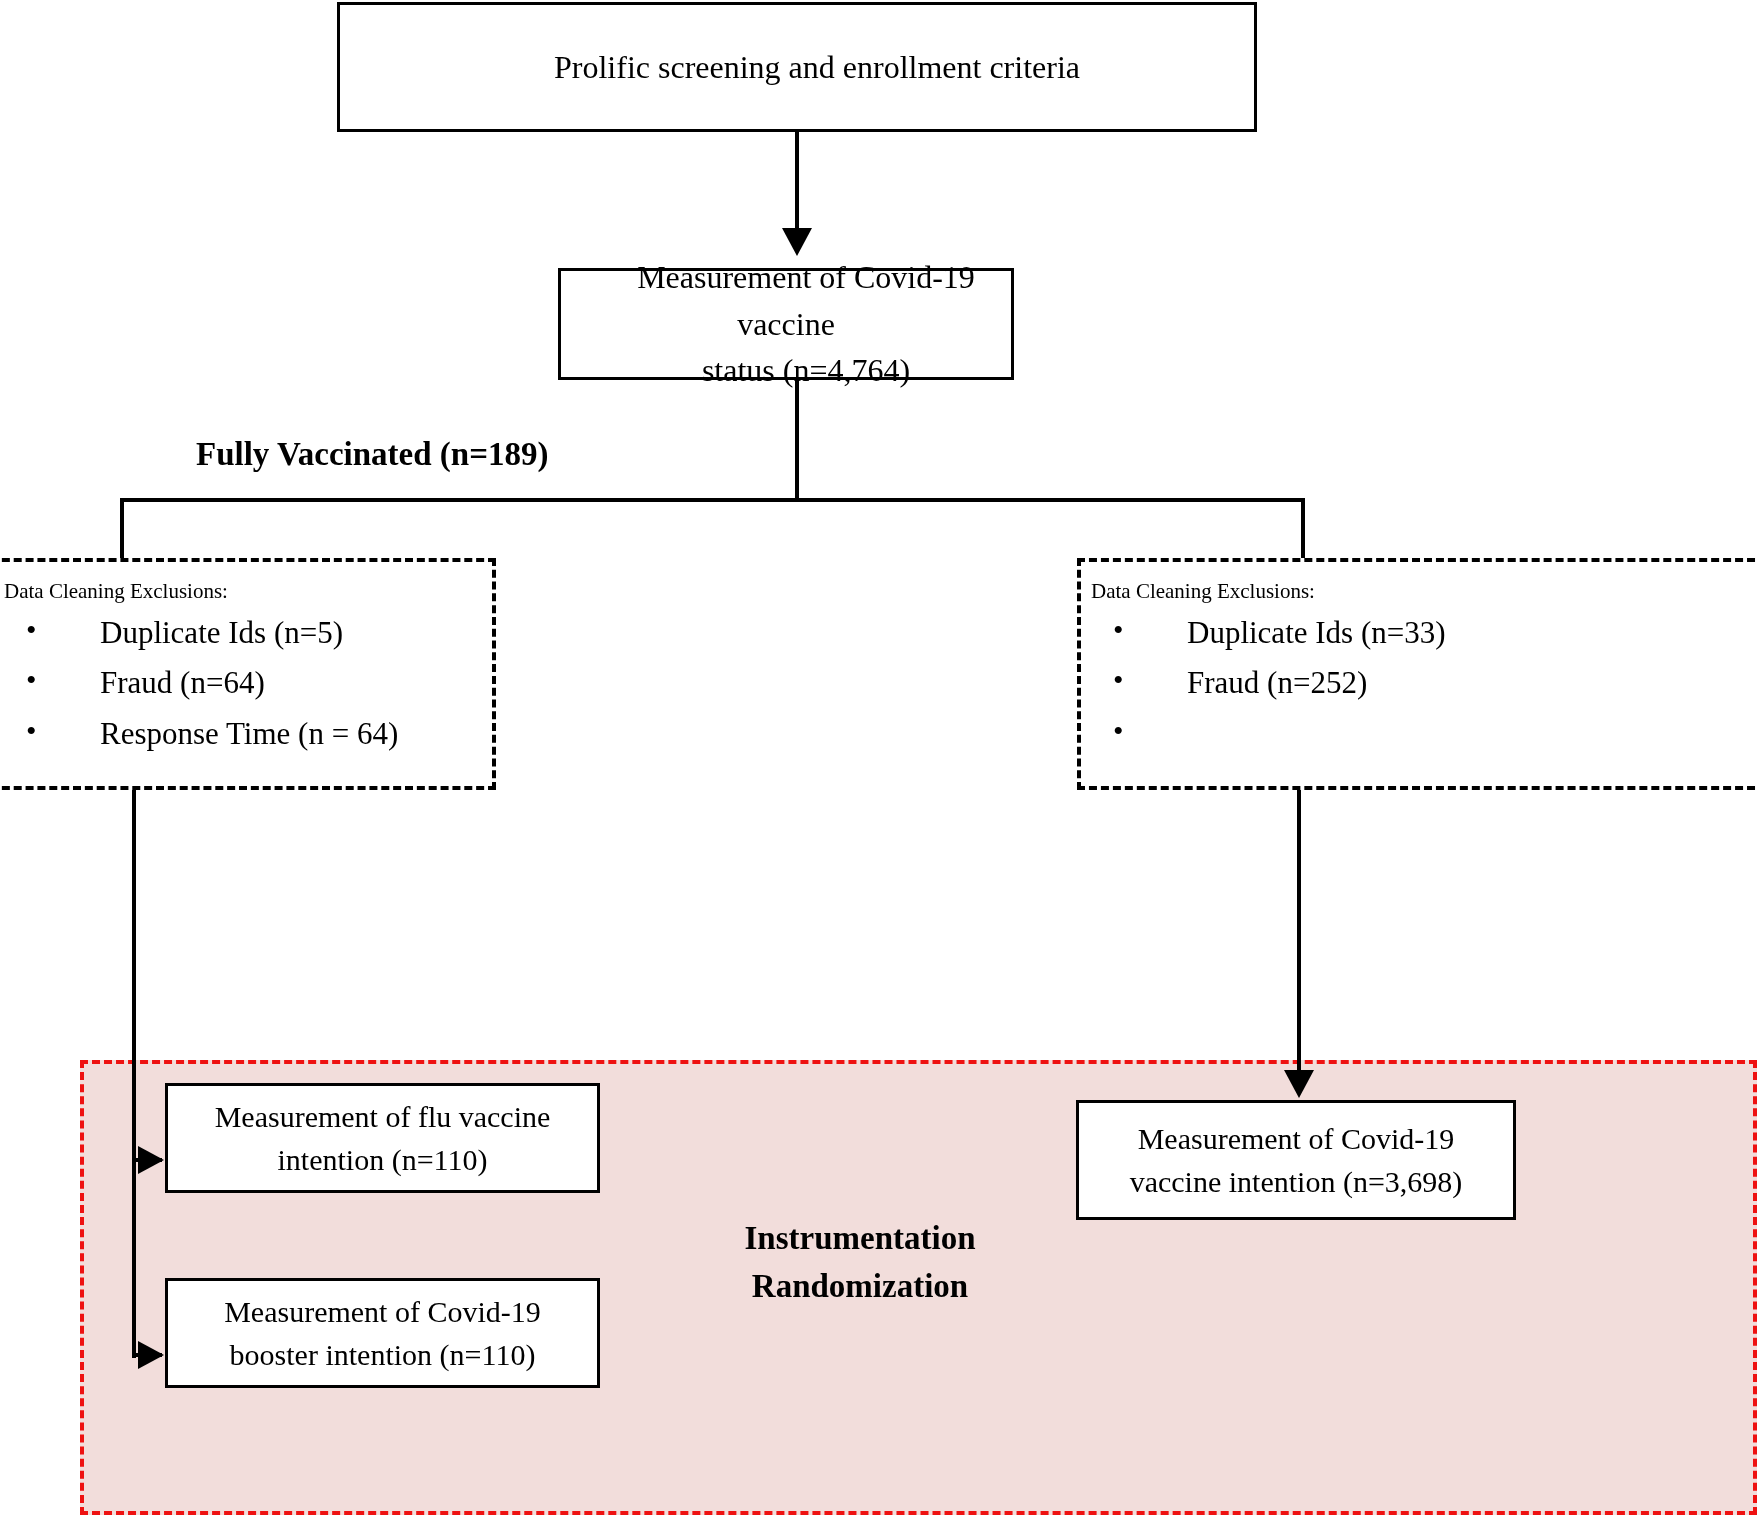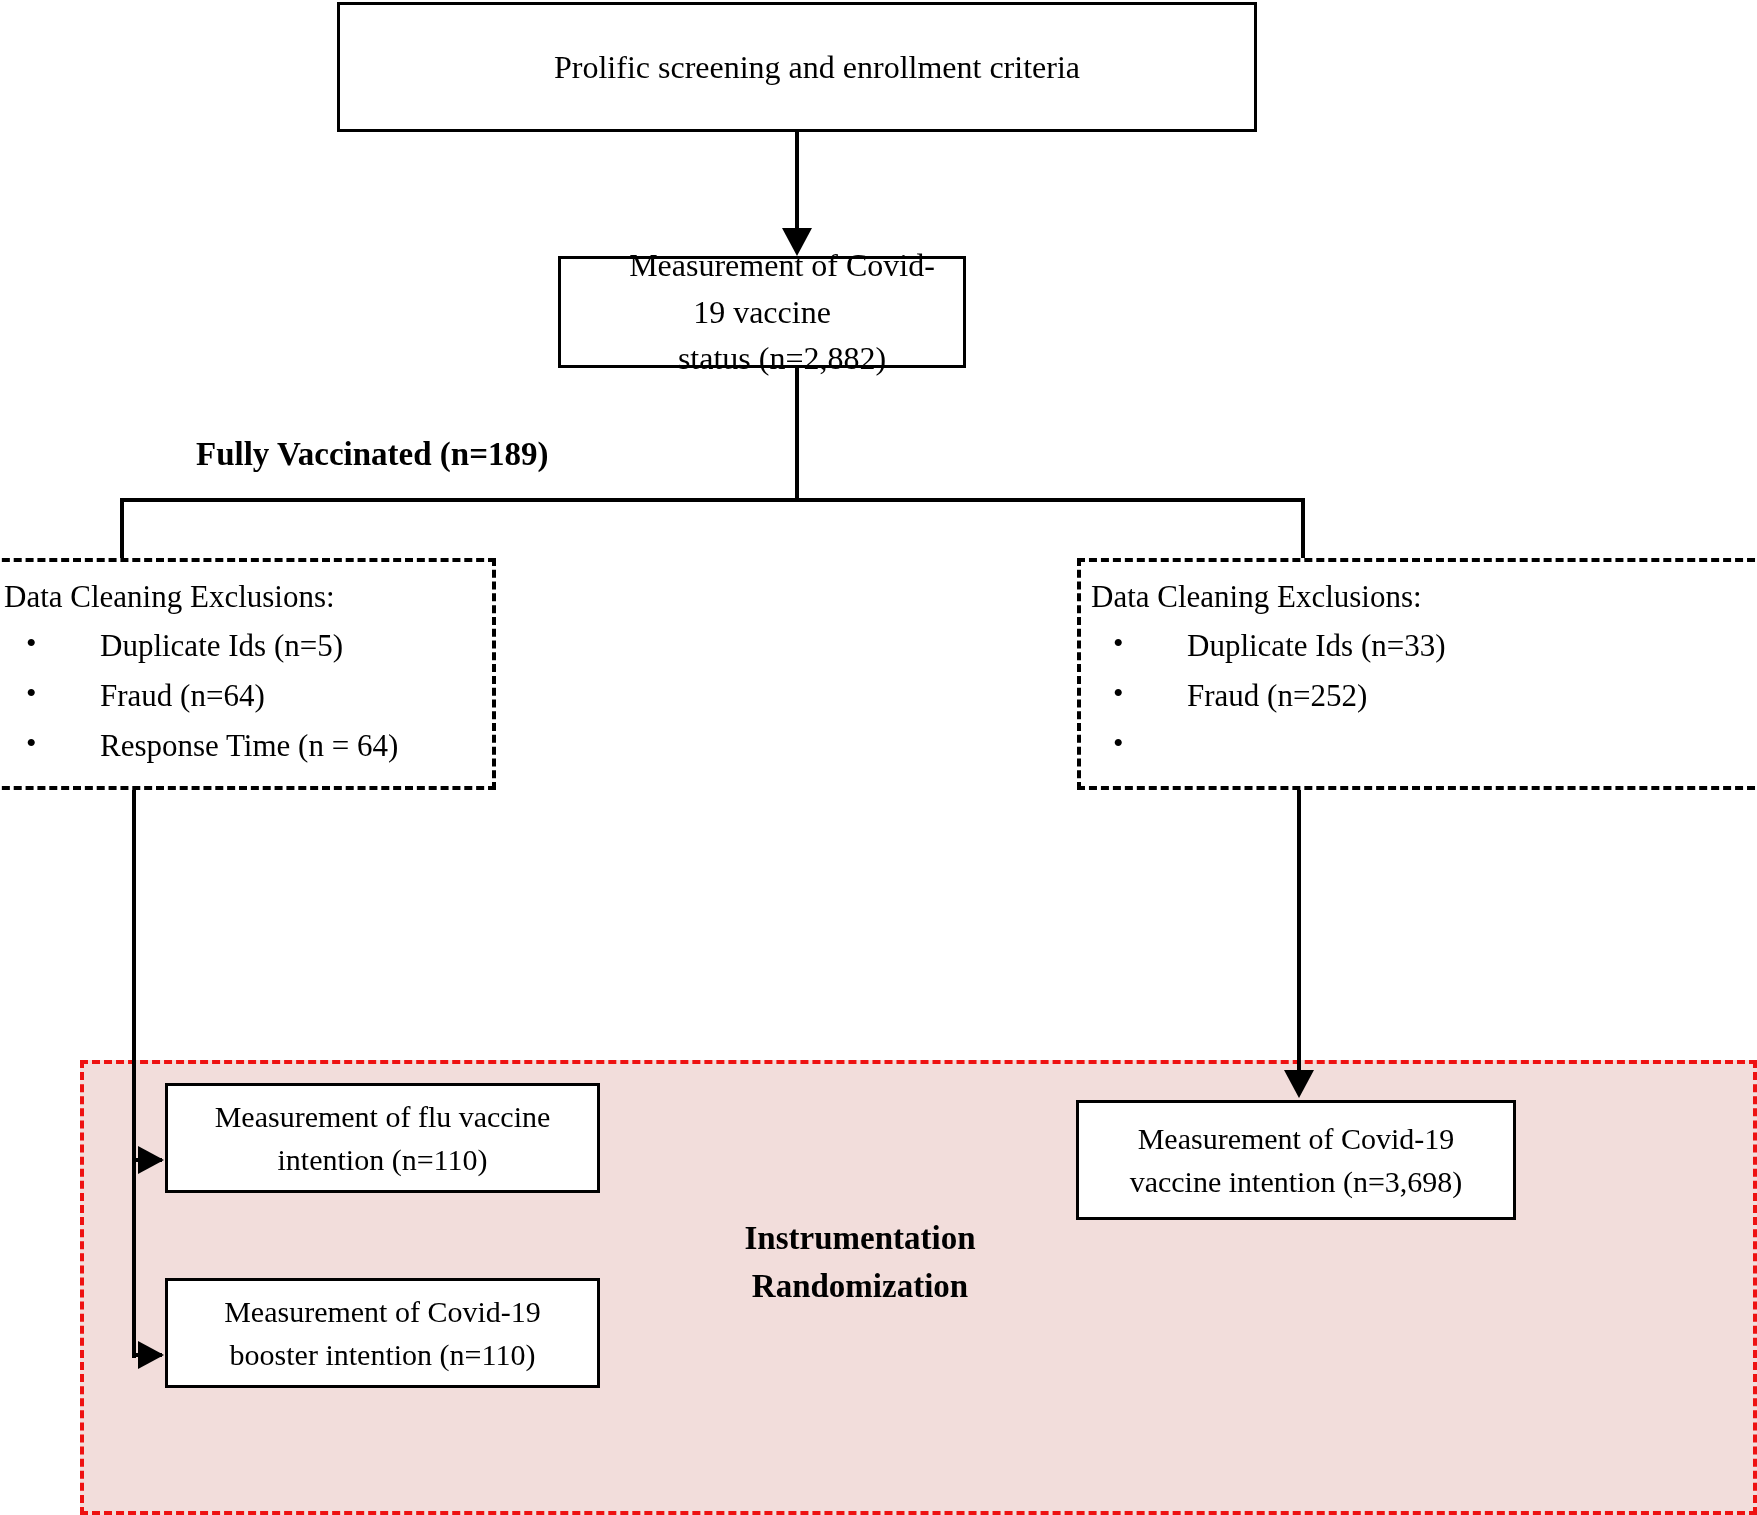--- a/index.html
+++ b/index.html
@@ -39,21 +39,21 @@
   
   .excl {
     position: absolute;
     box-sizing: border-box;
     border: 4px dashed #000000;
     background: #ffffff;
     z-index: 6;
     padding: 16px 10px 10px 10px;
   }
   .excl-title {
-    font-size: 31px;
+    font-size: 21px;
     line-height: 1.25;
     margin: 0 0 4px 0;
     white-space: nowrap;
   }
   .excl-list {
     list-style: none;
     margin: 0;
     padding: 0;
   }
   .excl-list li {
@@ -128,24 +128,24 @@
 
 <div id="canvas">
 
   <div class="node" id="node-screening" style="left:337px; top:2px; width:920px; height:130px;">
     <span class="node-text t30">Prolific screening and enrollment criteria</span>
   </div>
 
   <div class="line-v" style="left:795px; top:132px; height:102px;"></div>
   <div class="arrow-down" style="left:782px; top:228px;"></div>
 
-  <div class="node" id="node-covid-status" style="left:558px; top:256px; width:408px; height:112px;">
+  <div class="node" id="node-covid-status" style="left:558px; top:268px; width:456px; height:112px;">
     <span class="node-text">
       <span class="t30">Measurement of Covid-19 vaccine</span><br>
-      <span class="t30">status (n=2,882)</span>
+      <span class="t30">status (n=4,764)</span>
     </span>
   </div>
 
   <div class="line-v" style="left:795px; top:368px; height:132px;"></div>
   <div class="line-h" style="left:120px; top:498px; width:1185px;"></div>
   <div class="line-v" style="left:120px; top:498px; height:62px;"></div>
   <div class="line-v" style="left:1301px; top:498px; height:62px;"></div>
 
   <div class="group-label" style="left:196px; top:436px;">Fully Vaccinated (n=189)</div>
 

